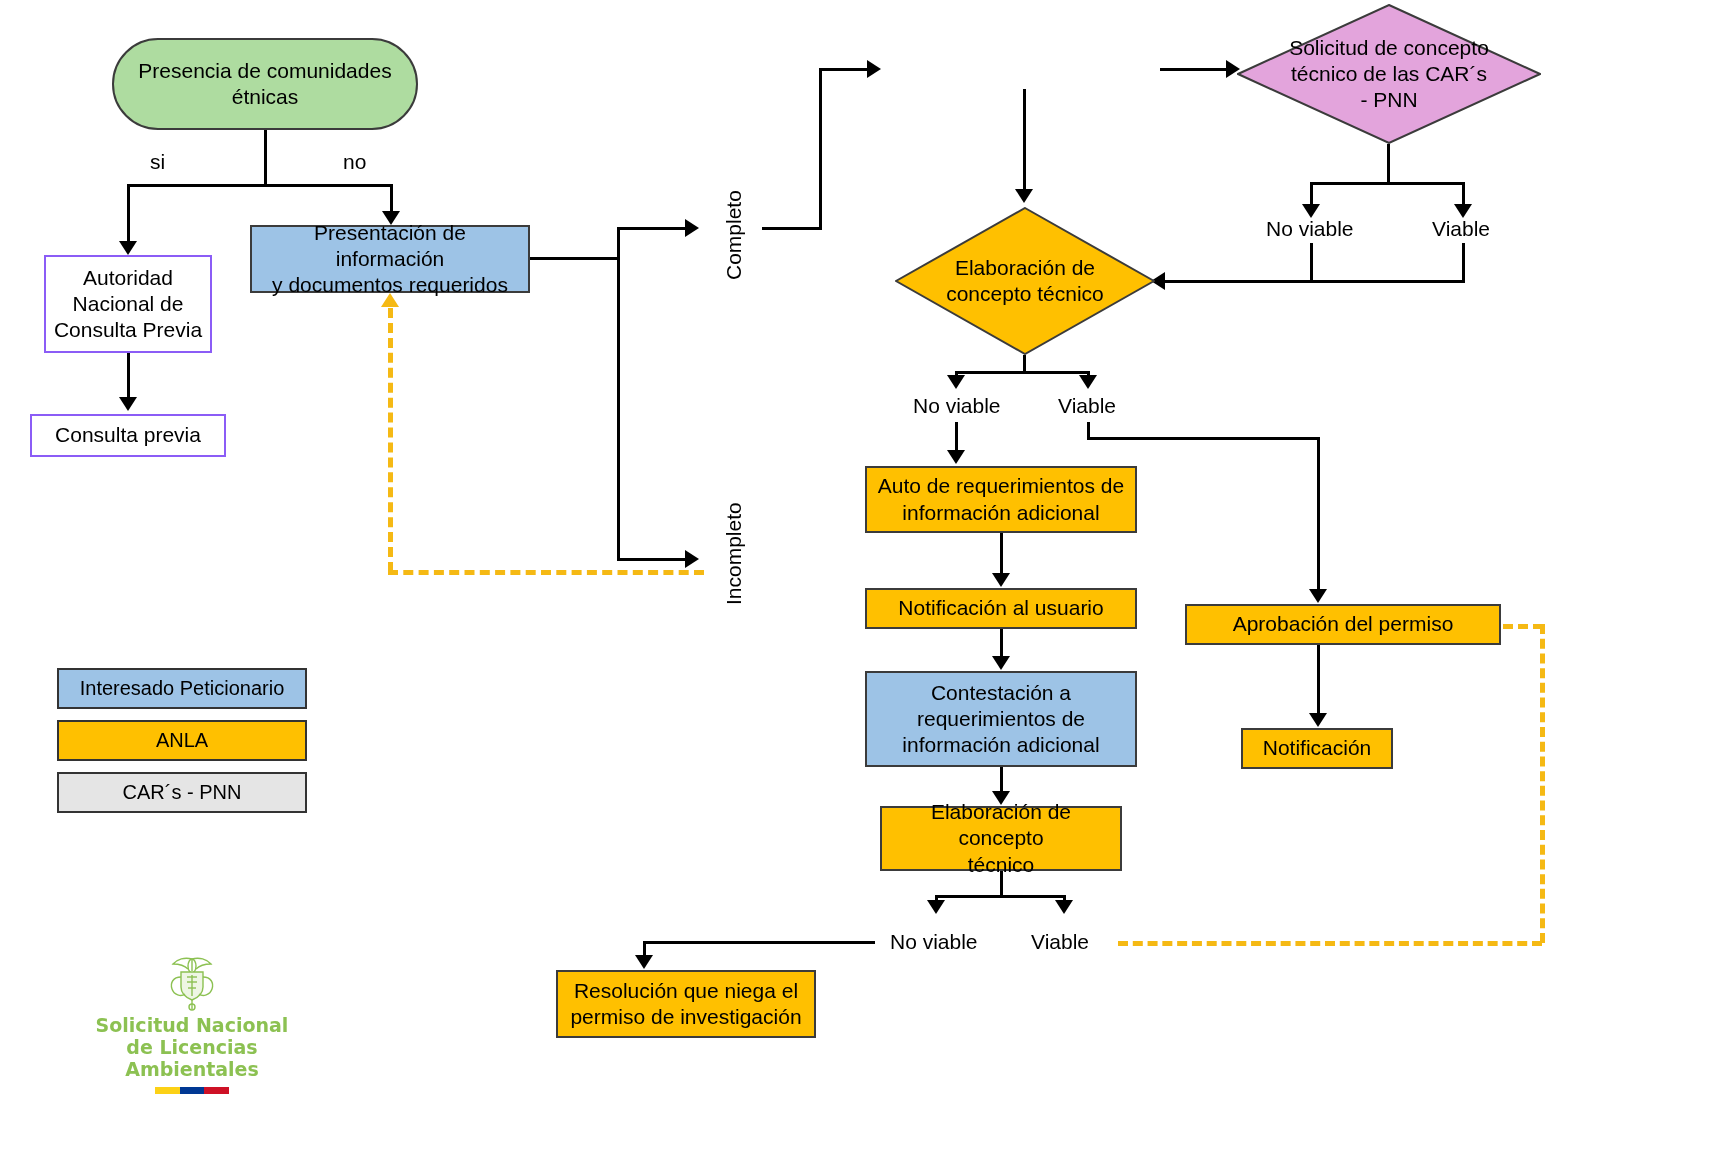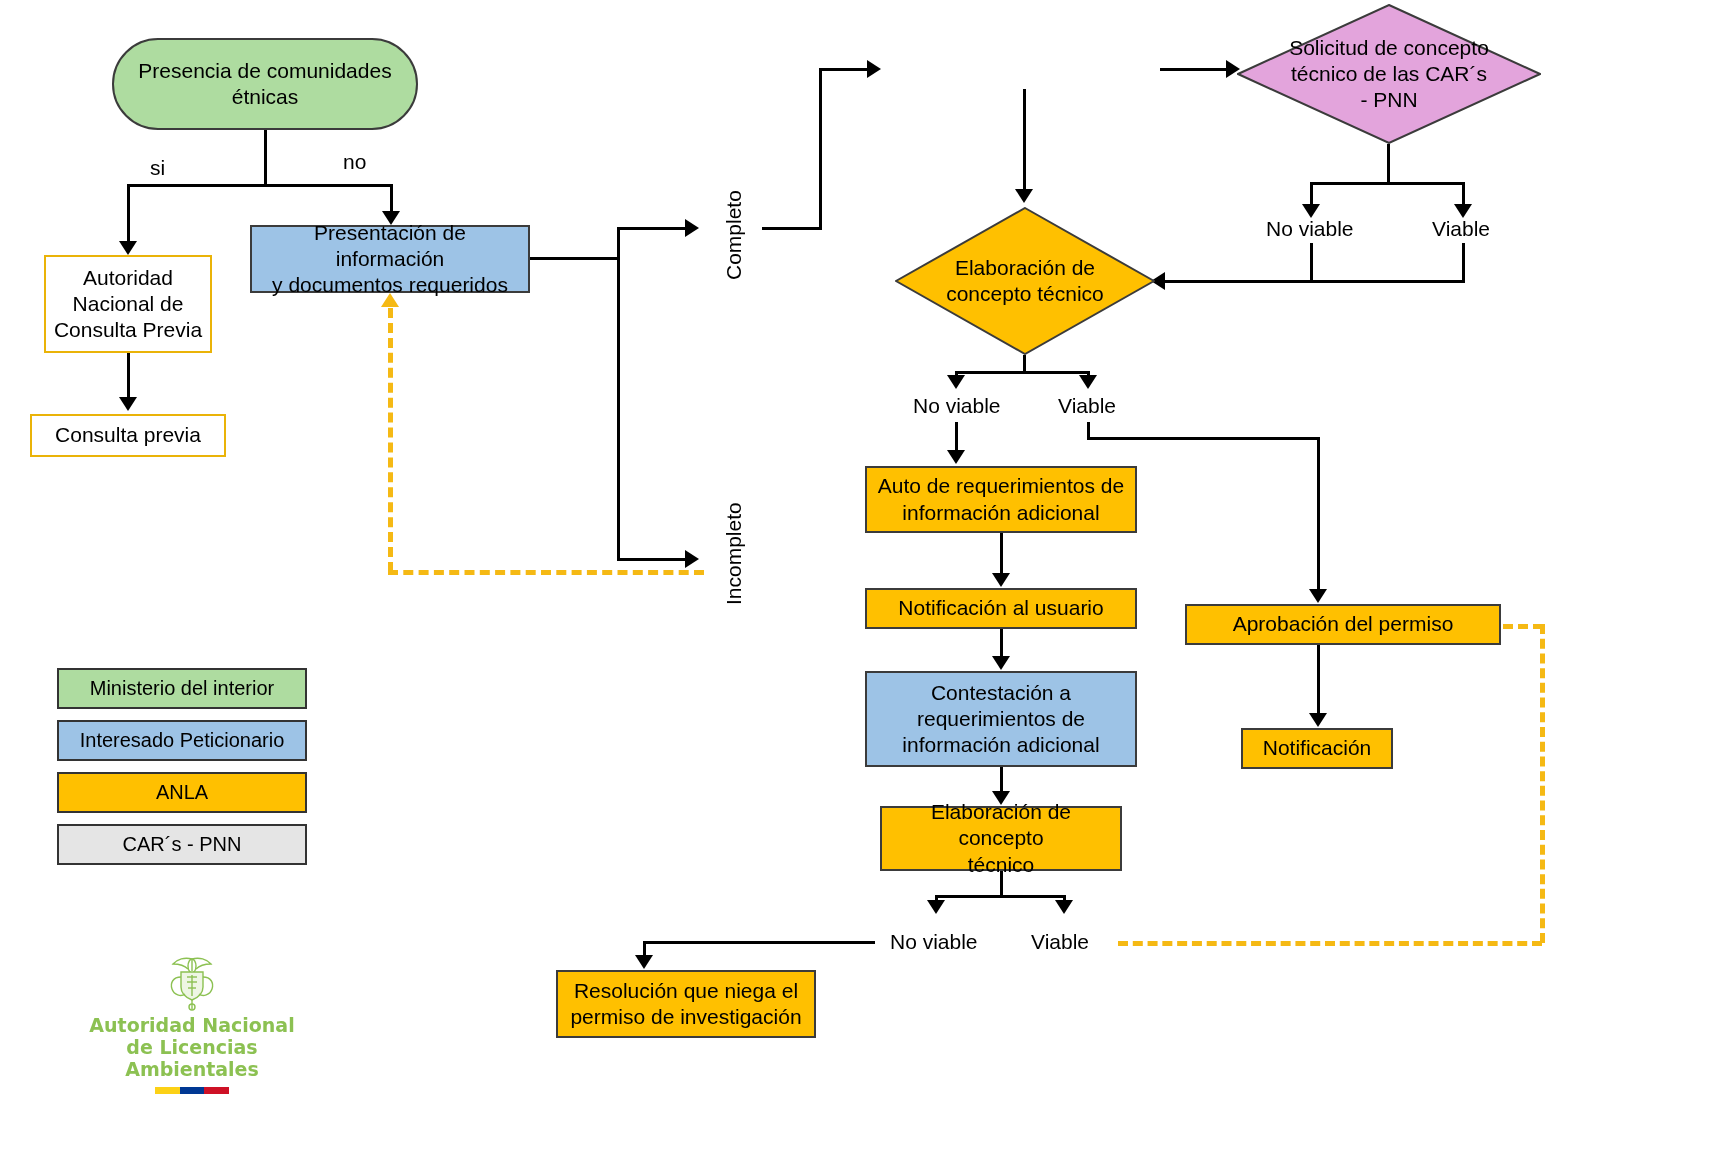--- a/index.html
+++ b/index.html
@@ -8,21 +8,21 @@
 
   
   .node{position:absolute;box-sizing:border-box;display:flex;align-items:center;
         justify-content:center;text-align:center;color:#000;line-height:1.25;
         font-size:21px;border:2px solid #3b3b3b;z-index:5;}
   .node .lbl{white-space:pre-line;padding:0 6px;}
 
   .c-green {background:#aedca0;}
   .c-blue  {background:#9dc3e6;}
   .c-orange{background:#ffc000;}
-  .c-white {background:#ffffff;border:2px solid #eab308;}
+  .c-white {background:#ffffff;border:2px solid #8b5cf6;}
 
   .rounded{border-radius:60px;}
 
   
   .diamond{position:absolute;z-index:5;}
   .diamond .shape{position:absolute;inset:0;}
   .diamond .dlbl{position:absolute;inset:0;display:flex;align-items:center;
                  justify-content:center;text-align:center;font-size:21px;
                  color:#000;white-space:pre-line;line-height:1.25;z-index:2;}
 
@@ -63,21 +63,21 @@
 </head>
 <body>
 
 <div id="stage">
 
   <div class="node c-green rounded" style="left:112px;top:38px;width:306px;height:92px;text-align:center;">
     <span class="lbl">Presencia de comunidades
 étnicas</span>
   </div>
 
-  <div class="txt" style="left:150px;top:150px;margin-top:6px;">si</div>
+  <div class="txt" style="left:150px;top:150px;">si</div>
   <div class="txt" style="left:343px;top:150px;">no</div>
 
   <div class="node c-white" style="left:44px;top:255px;width:168px;height:98px;">
     <span class="lbl">Autoridad
 Nacional de
 Consulta Previa</span>
   </div>
 
   <div class="node c-white" style="left:30px;top:414px;width:196px;height:43px;">
     <span class="lbl">Consulta previa</span>
@@ -236,23 +236,20 @@
   <div class="dsh dshh" style="left:388px;top:570px;width:316px;"></div>
   <div class="dsh dshv" style="left:388px;top:308px;height:264px;"></div>
   <div class="ah ah-up-y" style="left:381px;top:293px;"></div>
 
   <div class="dsh dshh" style="left:1118px;top:941px;width:424px;"></div>
   <div class="dsh dshv" style="left:1540px;top:624px;height:319px;"></div>
   <div class="dsh dshh" style="left:1473px;top:624px;width:70px;"></div>
   <div class="ah ah-left-y" style="left:1459px;top:616px;"></div>
 
   <div id="legend">
-    <div class="lg" style="background:#aedca0;">
-      <span>Ministerio del interior</span>
-    </div>
     <div class="lg" style="background:#9dc3e6;">
       <span>Interesado Peticionario</span>
     </div>
     <div class="lg" style="background:#ffc000;">
       <span>ANLA</span>
     </div>
     <div class="lg" style="background:#e5e5e5;">
       <span>CAR´s - PNN</span>
     </div>
   </div>
@@ -268,21 +265,21 @@
         <path d="M31 20 L31 41"></path>
         <path d="M26 22 L36 22"></path>
         <path d="M26 27 L36 27"></path>
         <path d="M27 33 L35 33"></path>
         <path d="M20 22 C12 22 9 28 11 34 C13 40 20 42 24 39"></path>
         <path d="M42 22 C50 22 53 28 51 34 C49 40 42 42 38 39"></path>
         <path d="M31 45 L31 54"></path>
         <circle cx="31" cy="52" r="3"></circle>
       </g>
     </svg>
-    <div class="lname">Autoridad Nacional</div>
+    <div class="lname">Solicitud Nacional</div>
     <div class="lname">de Licencias Ambientales</div>
     <div class="flag">
       <i style="flex:1;background:#fcd116;"></i>
       <i style="flex:1;background:#003893;"></i>
       <i style="flex:1;background:#ce1126;"></i>
     </div>
   </div>
 
 </div>
 

